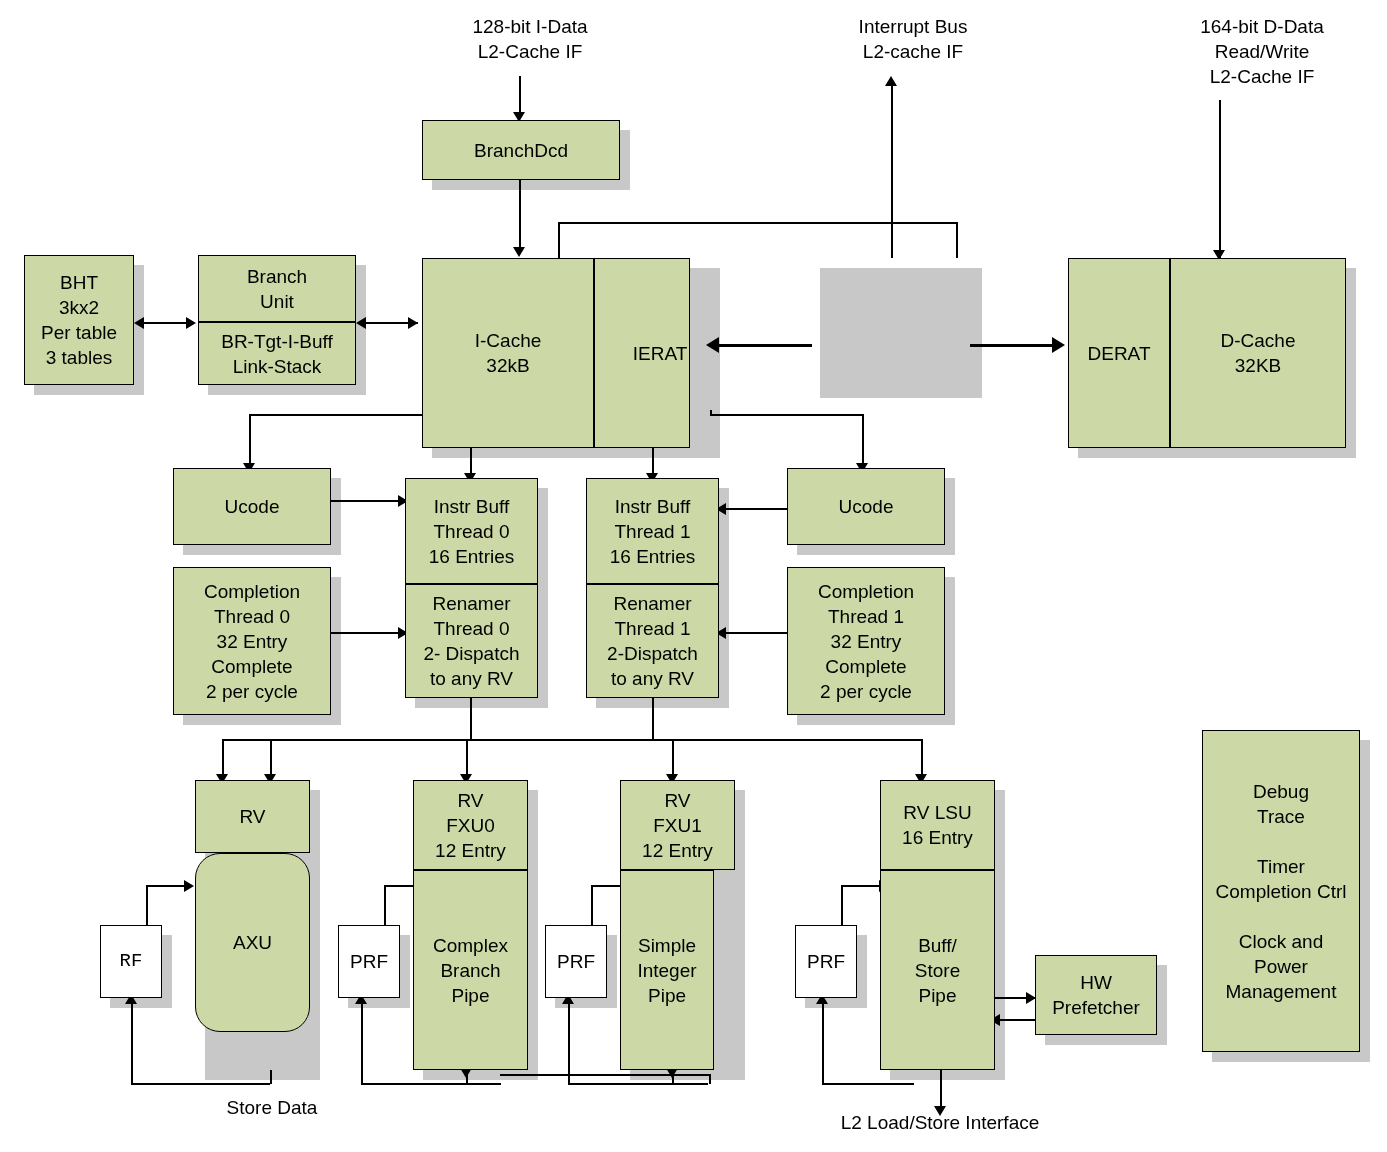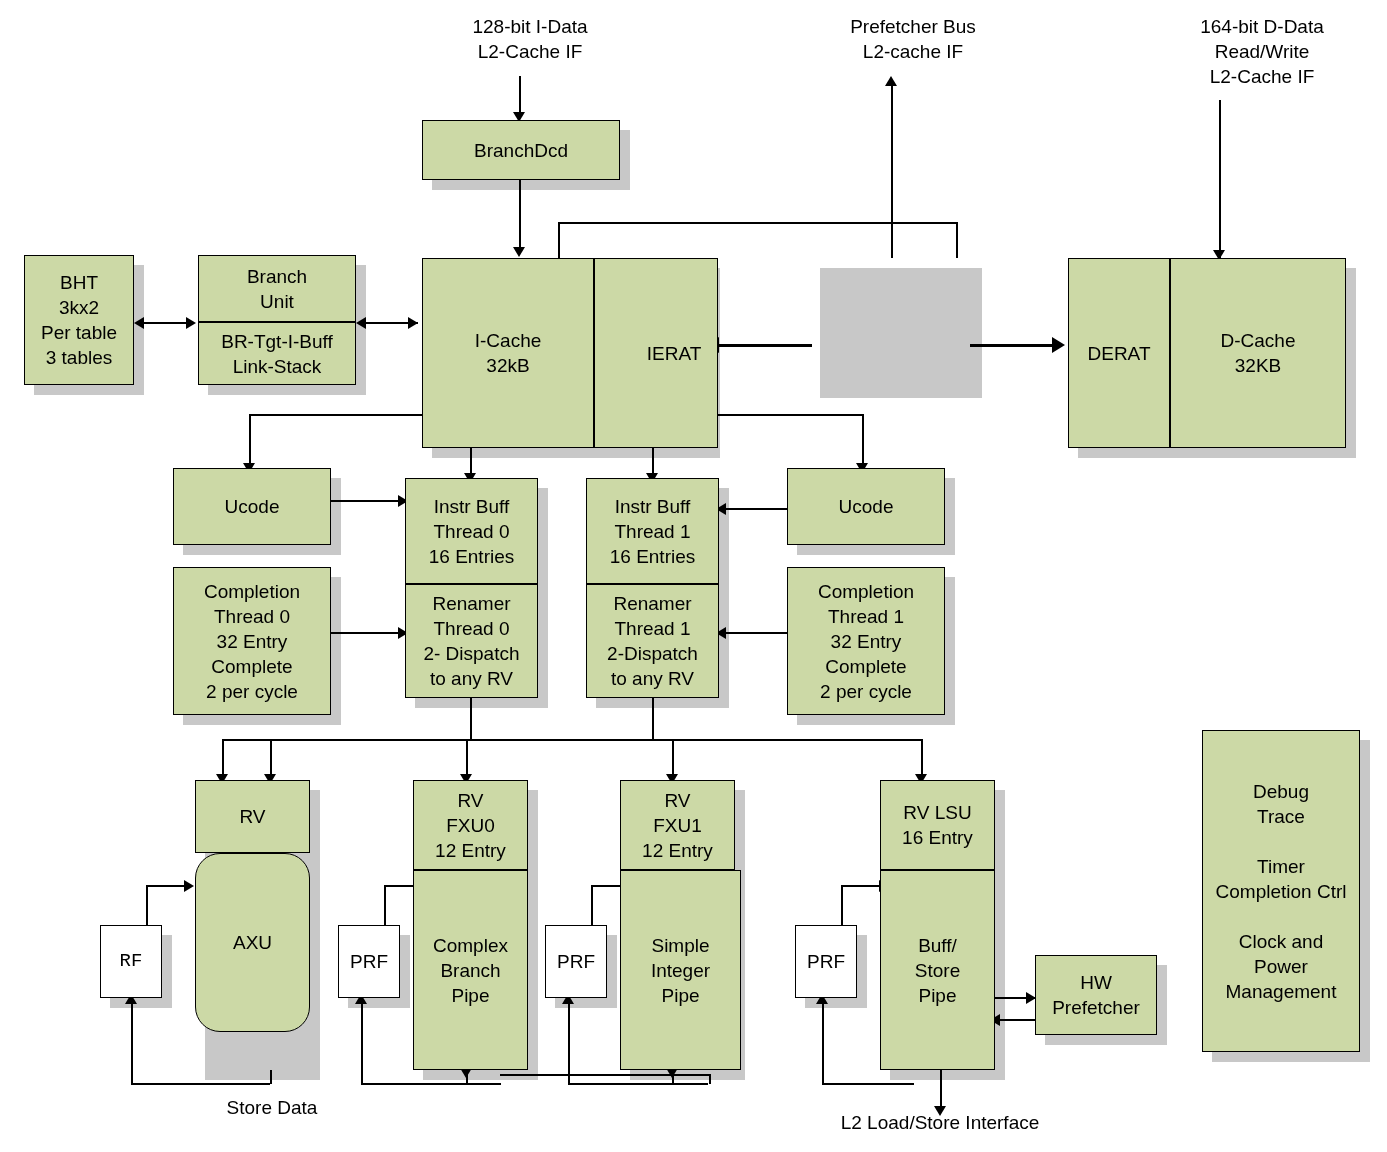--- a/index.html
+++ b/index.html
@@ -55,21 +55,21 @@
   .ar-rb{border-top:8px solid transparent;border-bottom:8px solid transparent;border-left:13px solid #000;}
   .ar-lb{border-top:8px solid transparent;border-bottom:8px solid transparent;border-right:13px solid #000;}
 </style>
 </head>
 <body>
 
 <div class="stage">
 
   <div class="lbl" style="left:430px;top:14px;width:200px;">128-bit I-Data
 L2-Cache IF</div>
-  <div class="lbl" style="left:813px;top:14px;width:200px;">Prefetcher Bus
+  <div class="lbl" style="left:813px;top:14px;width:200px;">Interrupt Bus
 L2-cache IF</div>
   <div class="lbl" style="left:1162px;top:14px;width:200px;">164-bit D-Data
 Read/Write
 L2-Cache IF</div>
 
   <div class="ln v" style="left:519px;top:76px;height:40px;"></div>
   <div class="ar ar-d" style="left:513px;top:112px;"></div>
 
   <div class="ln v" style="left:891px;top:80px;height:178px;"></div>
   <div class="ar ar-u" style="left:885px;top:76px;"></div>
@@ -103,21 +103,21 @@
   <div class="ar ar-l" style="left:134px;top:317px;"></div>
   <div class="ar ar-r" style="left:186px;top:317px;"></div>
 
   <div class="ln h" style="left:360px;top:322px;width:58px;"></div>
   <div class="ar ar-l" style="left:356px;top:317px;"></div>
   <div class="ar ar-r" style="left:408px;top:317px;"></div>
 
   <div class="shadow" style="left:432px;top:268px;width:288px;height:190px;"></div>
   <div class="blk" style="left:422px;top:258px;width:172px;height:190px;">I-Cache
 32kB</div>
-  <div class="blk" style="left:594px;top:258px;width:124px;height:190px;padding-left:36px;">IERAT</div>
+  <div class="blk" style="left:594px;top:258px;width:96px;height:190px;padding-left:36px;">IERAT</div>
 
   <div class="shadow" style="left:820px;top:268px;width:162px;height:130px;"></div>
 
   <div class="ln hb" style="left:716px;top:344px;width:96px;"></div>
   <div class="ar ar-lb" style="left:706px;top:337px;"></div>
 
   <div class="ln hb" style="left:970px;top:344px;width:92px;"></div>
   <div class="ar ar-rb" style="left:1052px;top:337px;"></div>
 
   <div class="shadow" style="left:1078px;top:268px;width:278px;height:190px;"></div>
@@ -233,21 +233,21 @@
   <div class="ln h" style="left:384px;top:885px;width:44px;"></div>
   <div class="ar ar-r" style="left:422px;top:880px;"></div>
   <div class="ln v" style="left:361px;top:998px;height:86px;"></div>
   <div class="ln h" style="left:361px;top:1083px;width:140px;"></div>
   <div class="ar ar-u" style="left:355px;top:994px;"></div>
 
   <div class="shadow" style="left:630px;top:790px;width:115px;height:290px;"></div>
   <div class="blk" style="left:620px;top:780px;width:115px;height:90px;">RV
 FXU1
 12 Entry</div>
-  <div class="blk" style="left:620px;top:870px;width:121px;height:200px;">Simple
+  <div class="blk" style="left:620px;top:870px;width:94px;height:200px;">Simple
 Integer
 Pipe</div>
   <div class="shadow" style="left:555px;top:935px;width:62px;height:73px;"></div>
   <div class="blk white" style="left:545px;top:925px;width:62px;height:73px;">PRF</div>
 
   <div class="ln v" style="left:591px;top:885px;height:40px;"></div>
   <div class="ln h" style="left:591px;top:885px;width:44px;"></div>
   <div class="ar ar-r" style="left:629px;top:880px;"></div>
   <div class="ln v" style="left:568px;top:998px;height:86px;"></div>
   <div class="ln h" style="left:568px;top:1083px;width:140px;"></div>

